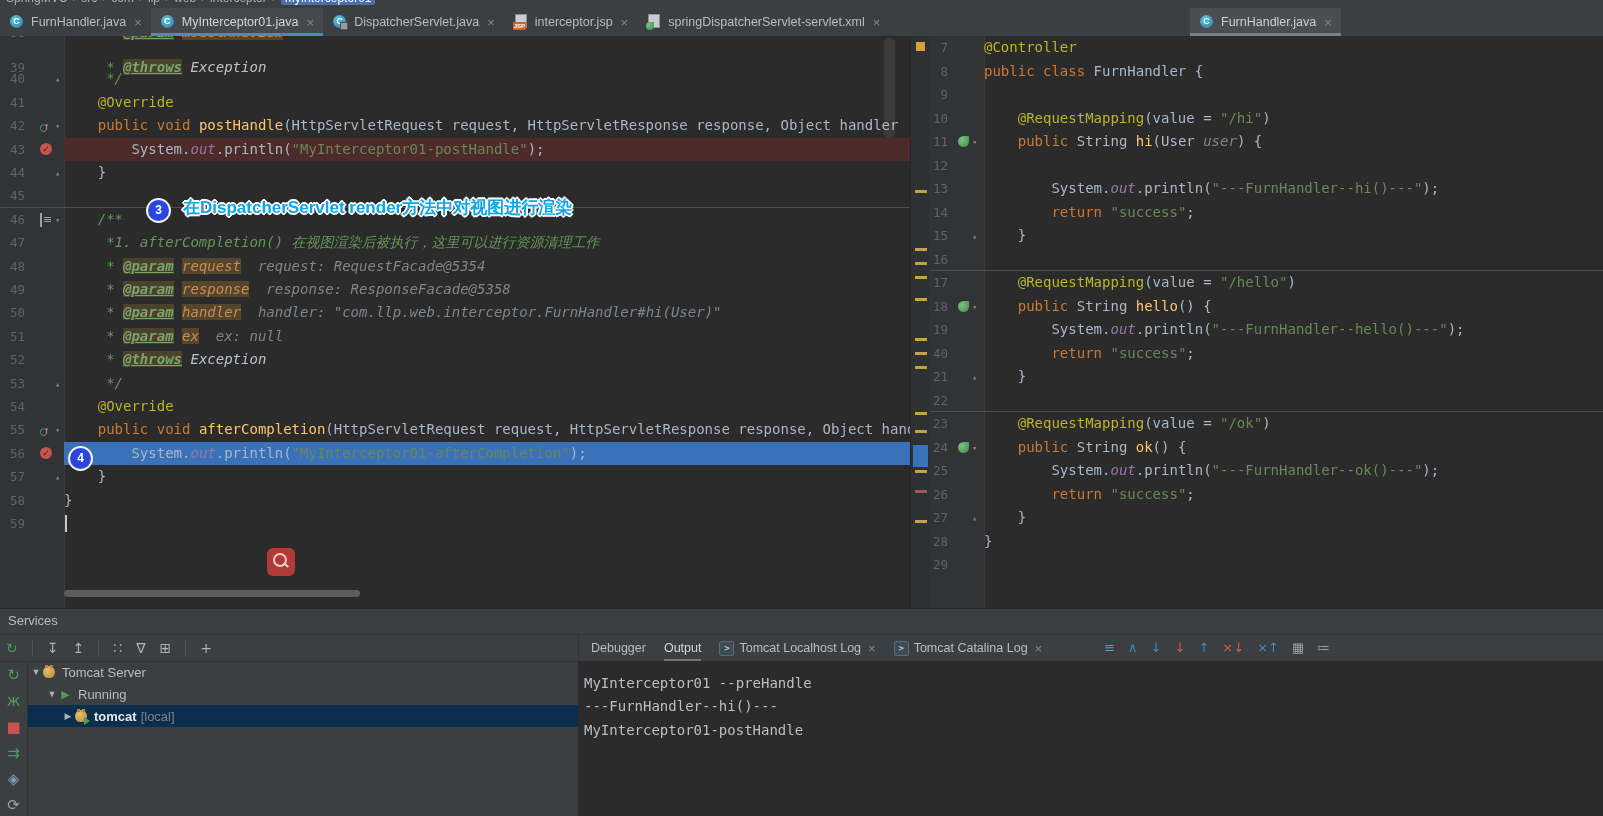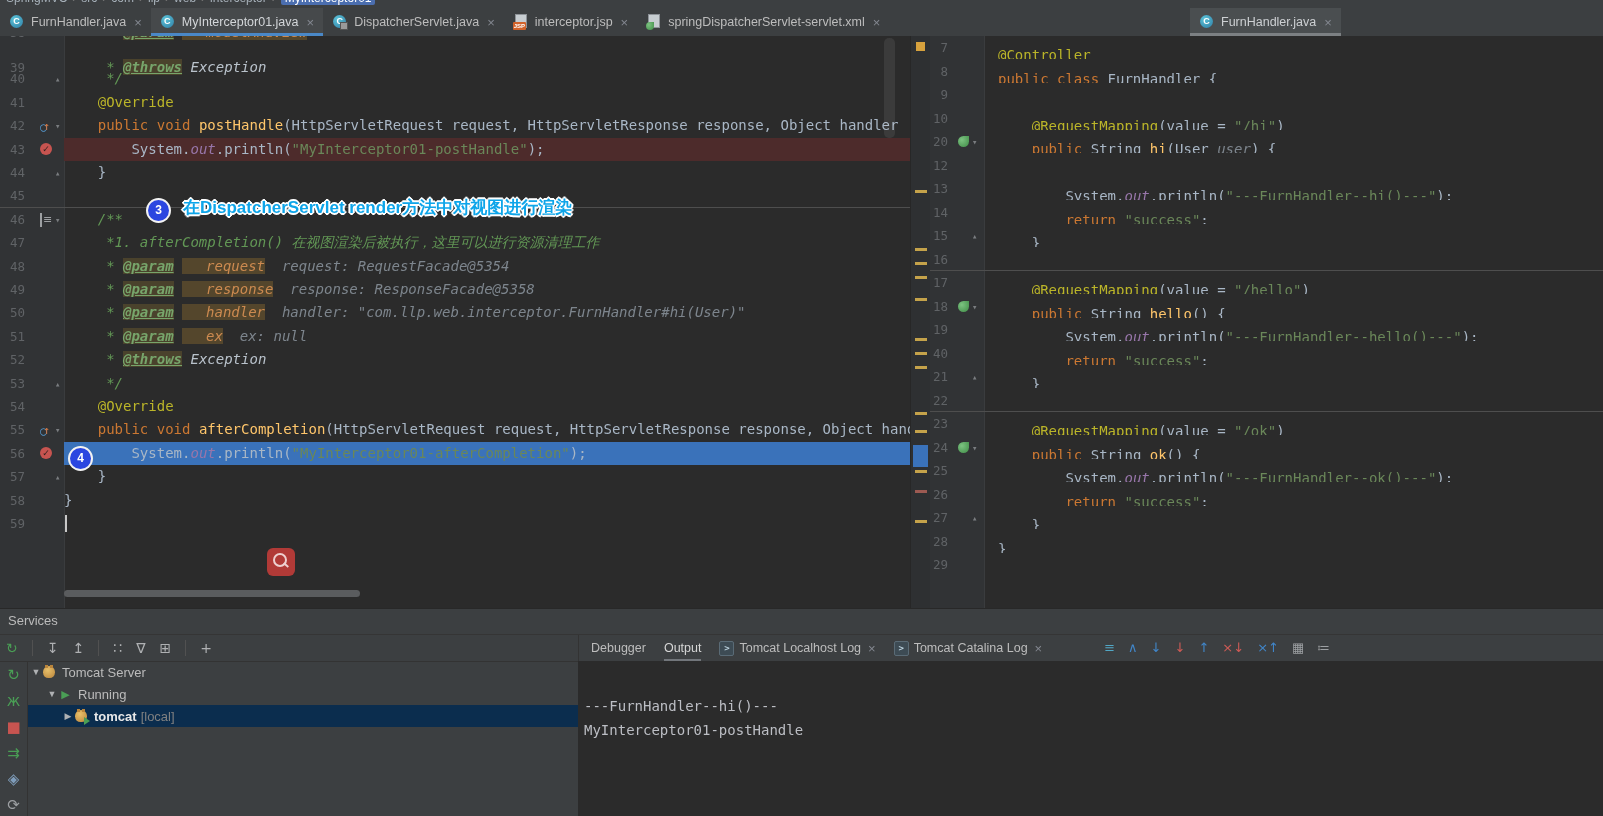--- a/index.html
+++ b/index.html
@@ -52,33 +52,33 @@
   .gi-ov{width:16px;height:16px;top:2px;color:#5394c8;font:12px/16px "DejaVu Sans Mono",monospace;}
   .gi-ov::before{content:"\25CB";}
   .gi-ov::after{content:"\2191";color:#df7b42;font-size:11px;margin-left:-4px;vertical-align:1px;}
   .gi-bm{color:#9da0a3;font:11px/14px "DejaVu Sans",sans-serif;border-left:2px solid #9da0a3;padding-left:1px;}
   .gi-leaf{width:11px;height:11px;border-radius:50% 0 50% 50%;background:radial-gradient(circle at 35% 35%,#7cc381,#3f8c46);}
   .fold{position:absolute;color:#7a7d80;font-size:9px;top:1px;}
   #edL .fold{left:55px;}
   #edR .fold{left:42px;}
   .code-text{position:absolute;top:0;bottom:0;right:0;white-space:pre;overflow:hidden;color:#a9b7c6;}
   #edL .code-text{left:64px;}
-  #edR .code-text{left:68px;margin-top:8px;}
+  #edR .code-text{left:54px;}
   .row-bp{background:#4d2b2b;}
   .row-sel{background:#3a72ba;}
   .tk-k{color:#cc7832;}
   .tk-a{color:#bbb529;}
   .tk-s{color:#6a8759;}
   .tk-m{color:#ffc66b;}
   .tk-t{color:#a9b7c6;}
   .tk-f{color:#9876aa;font-style:italic;}
   .tk-c{color:#629755;font-style:italic;}
   .tk-ci{color:#b9c2cb;font-style:italic;}
   .tk-d{color:#77a56b;font-weight:bold;text-decoration:underline;background:#4a422c;font-style:italic;}
-  .tk-p{color:#cc8a50;background:#54462c;font-style:italic;padding-left:24px;}
+  .tk-p{color:#cc8a50;background:#54462c;font-style:italic;}
   .tk-h{color:#7d858d;font-style:italic;}
   .msep{position:absolute;left:0;right:0;top:-1px;height:1px;background:#4e4e4e;}
   .caret{position:absolute;left:65px;top:3px;width:2px;height:17px;background:#c8c8c8;}
 
   
   .badge{position:absolute;width:21px;height:21px;border-radius:50%;background:#2b46e0;
     box-shadow:0 0 0 2px #f2f2f2;color:#fff;font:bold 12px/21px "Liberation Sans",sans-serif;text-align:center;z-index:5;}
   #badge3{left:148px;top:164px;}
   #badge4{left:70px;top:412px;}
   #rednote{position:absolute;left:183px;top:161px;z-index:4;font:bold 17px/22px "Liberation Sans",sans-serif;color:#0ea5e9;
@@ -342,21 +342,21 @@
         </div>
         <div class="code-row" style="top: 47px;">
           <span class="lnum">9</span>
           <div class="code-text"></div>
         </div>
         <div class="code-row" style="top: 70.5px;">
           <span class="lnum">10</span>
           <div class="code-text"><span class="tk-t">    </span><span class="tk-a">@RequestMapping</span><span class="tk-t">(value = </span><span class="tk-s">"/hi"</span><span class="tk-t">)</span></div>
         </div>
         <div class="code-row" style="top: 94px;">
-          <span class="lnum">20</span>
+          <span class="lnum">11</span>
           <span class="gi gi-leaf"></span>
           <span class="fold">▾</span>
           <div class="code-text"><span class="tk-t">    </span><span class="tk-k">public </span><span class="tk-t">String </span><span class="tk-m">hi</span><span class="tk-t">(User </span><span class="tk-h">user</span><span class="tk-t">) {</span></div>
         </div>
         <div class="code-row" style="top: 117.5px;">
           <span class="lnum">12</span>
           <div class="code-text"></div>
         </div>
         <div class="code-row" style="top: 141px;">
           <span class="lnum">13</span>
@@ -508,19 +508,20 @@
           <div class="trow selected" style="padding-left: 34px;">
             <span class="tarrow">▶</span>
             <span class="tico tico-tomcat-run">
               <span class="ov"></span>
             </span>
             <span class="tlabel-b">tomcat</span>
             <span class="tsuffix">[local]</span>
           </div>
         </div>
       <div id="consoleOut">
+          <div class="conline" style="top: 11px;">MyInterceptor01 --preHandle</div>
           <div class="conline" style="top: 34.3px;">---FurnHandler--hi()---</div>
           <div class="conline" style="top: 57.6px;">MyInterceptor01-postHandle</div>
         </div>
     </div>
   </div>
 
 </div>
 
 </body></html>

